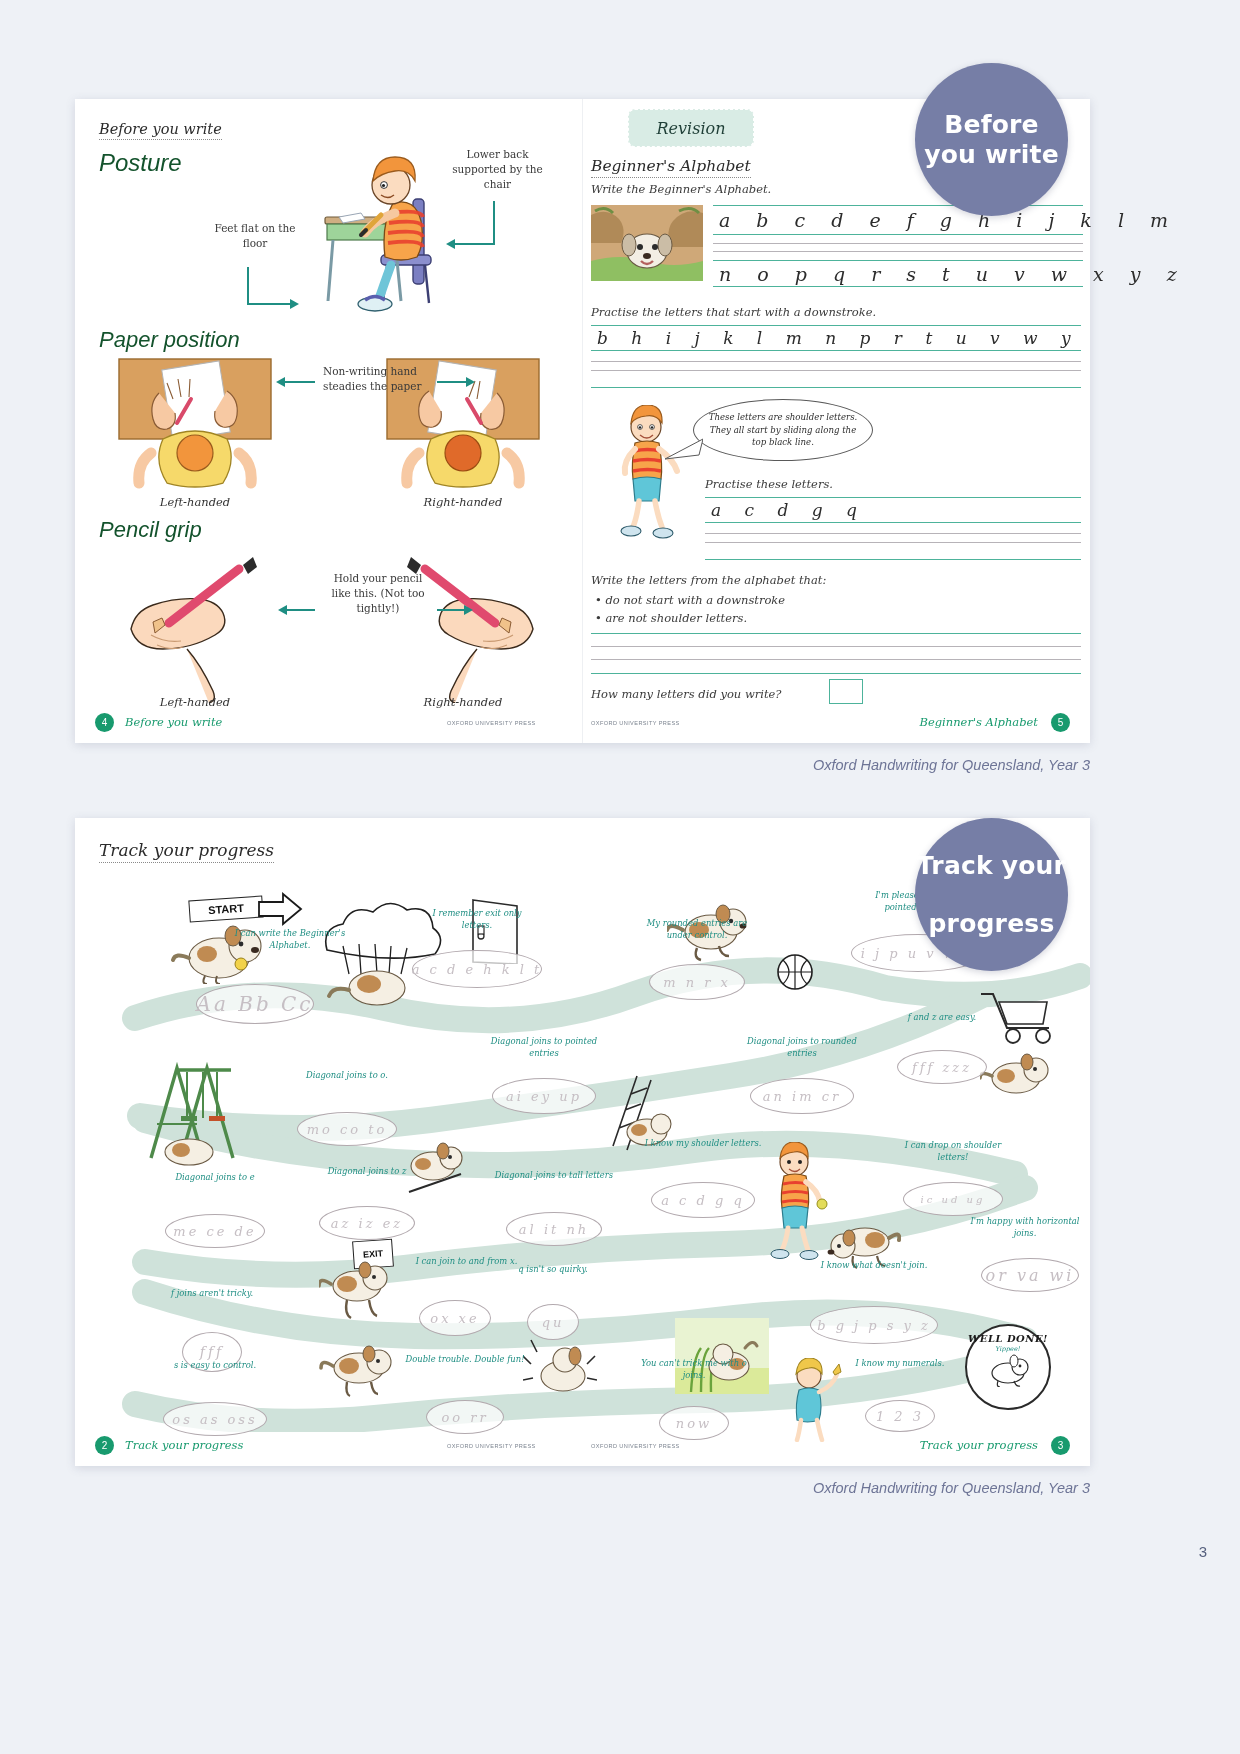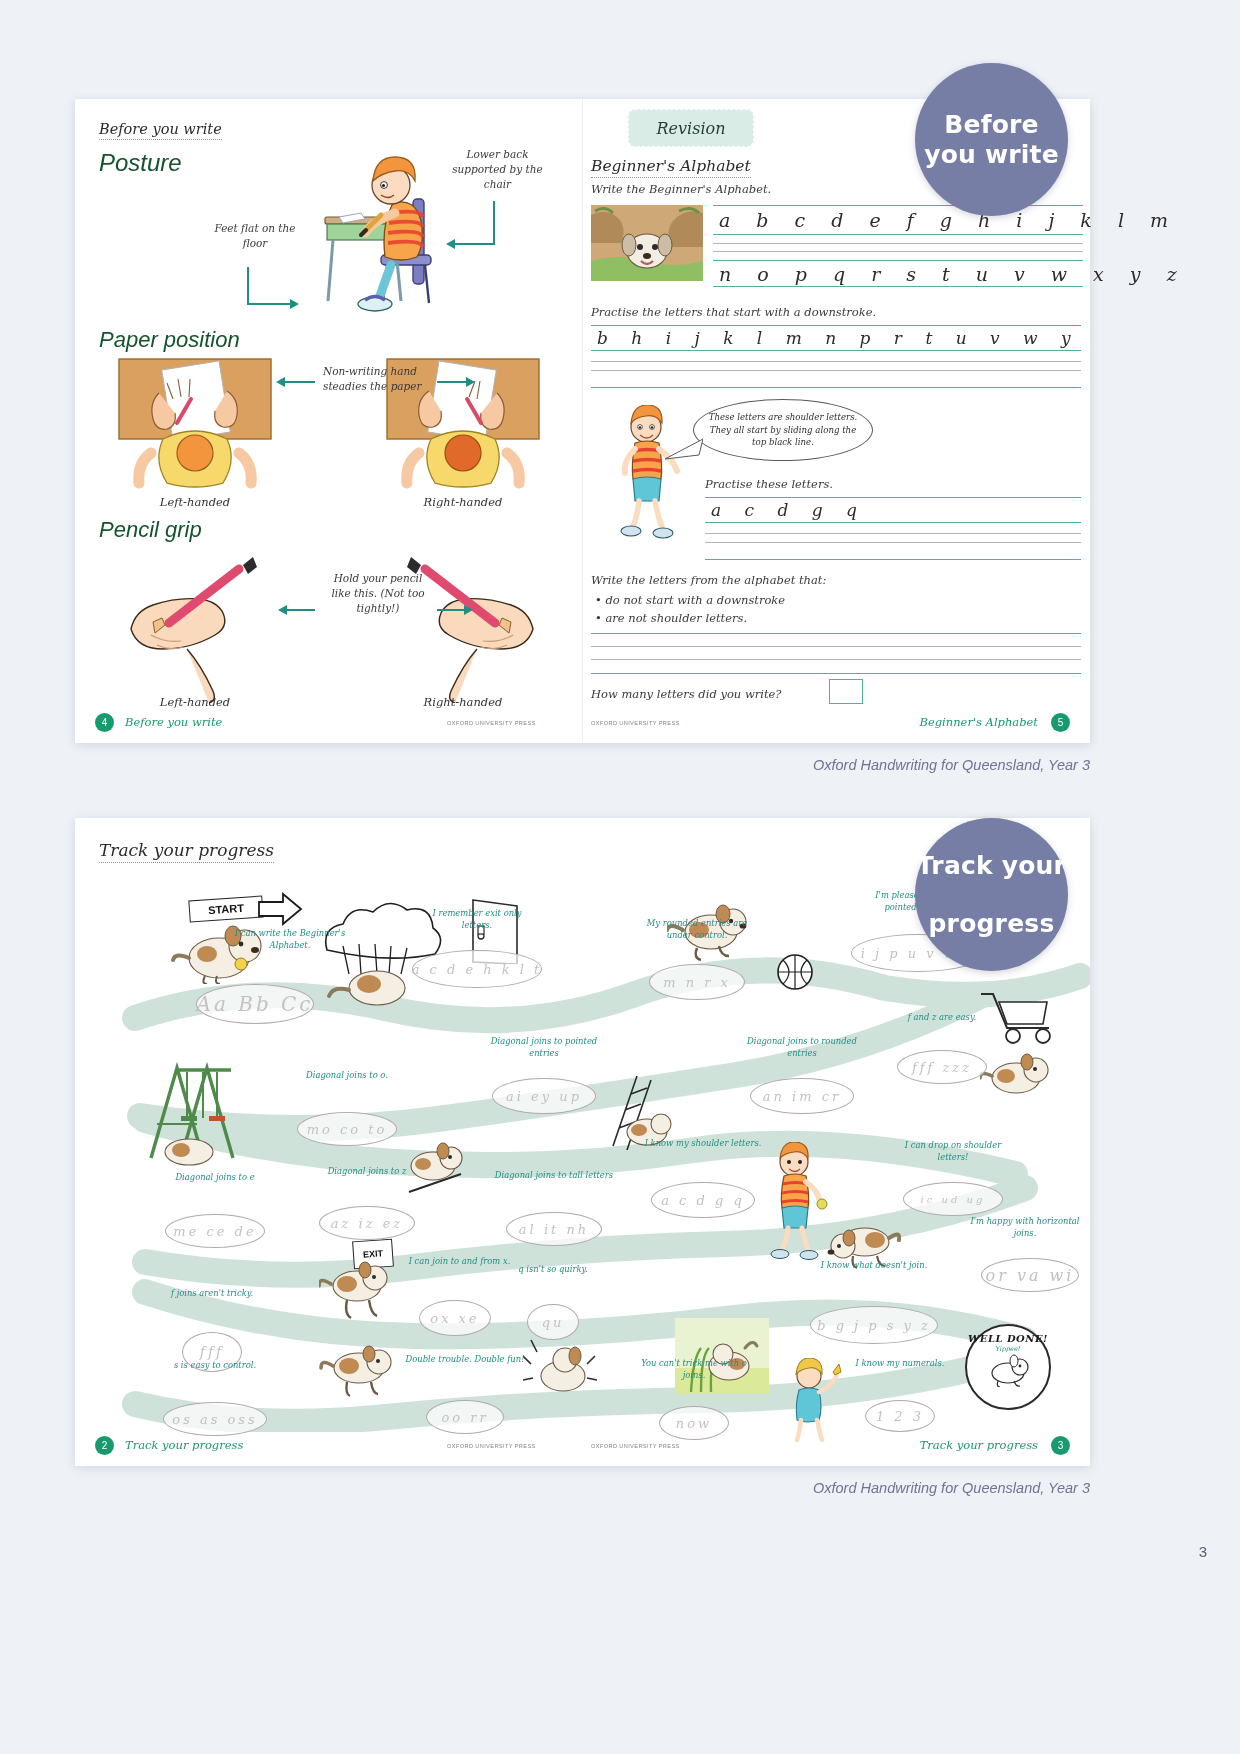--- a/index.html
+++ b/index.html
@@ -59,21 +59,21 @@
   .sec-title { font-family:Liberation Sans, sans-serif; font-style:italic; color:#14532d; }
   .instr { font-family:"DejaVu Serif", serif; font-style:italic; color:#3a3a3a; }
 
   
   #ttl-before { position:absolute; left:24px; top:22px; font-size:14.5px; }
   #ttl-posture{ position:absolute; left:24px; top:50px; font-size:24px; }
   #ttl-paper  { position:absolute; left:24px; top:228px; font-size:22px; }
   #ttl-grip   { position:absolute; left:24px; top:418px; font-size:22px; }
 
   .note {
-    position:absolute; font-family:"DejaVu Serif", serif; font-style:italic;
+    position:absolute; font-family:"DejaVu Serif", serif; 
     font-size:10.5px; color:#3a3a3a; text-align:center; line-height:1.45;
   }
   #note-lowerback { left:370px; top:48px;  width:105px; }
   #note-feet      { left:130px; top:122px; width:100px; }
   #note-nonwrite  { left:248px; top:265px; width:110px; text-align:left;}
   #note-hold      { left:248px; top:472px; width:110px; }
 
   .arrow { position:absolute; }
   .arrow-line { position:absolute; background:#1f8e83; }
   .arrow-head {
@@ -683,21 +683,21 @@
         </div>
         <div class="node" style="left: 955px; top: 370px;">
           <div class="node-lbl" style="left: -5px; top: -42px;">I'm happy with horizontal joins.</div>
           <div class="node-oval" style="width: 98px; height: 34px; font-size: 16px;">or va wi</div>
         </div>
         <div class="node" style="left: 137px; top: 444px;">
           <div class="node-lbl" style="left: 0px; top: -44px;">f joins aren't tricky.</div>
           <div class="node-oval" style="width: 60px; height: 40px; font-size: 14px;">fff</div>
         </div>
         <div class="node" style="left: 380px; top: 412px;">
-          <div class="node-lbl" style="left: 0px; top: -44px; padding-left: 9px;">I can join to and from x.</div>
+          <div class="node-lbl" style="left: 7px; top: -44px; padding-left: 9px;">I can join to and from x.</div>
           <div class="node-oval" style="width: 72px; height: 36px; font-size: 13px;">ox xe</div>
         </div>
         <div class="node" style="left: 478px; top: 416px;">
           <div class="node-lbl" style="left: 0px; top: -40px;">q isn't so quirky.</div>
           <div class="node-oval" style="width: 52px; height: 36px; font-size: 13px;">qu</div>
         </div>
         <div class="node" style="left: 799px; top: 418px;">
           <div class="node-lbl" style="left: 0px; top: -46px;">I know what doesn't join.</div>
           <div class="node-oval" style="width: 128px; height: 38px; font-size: 13px;">b g j p s y z</div>
         </div>

